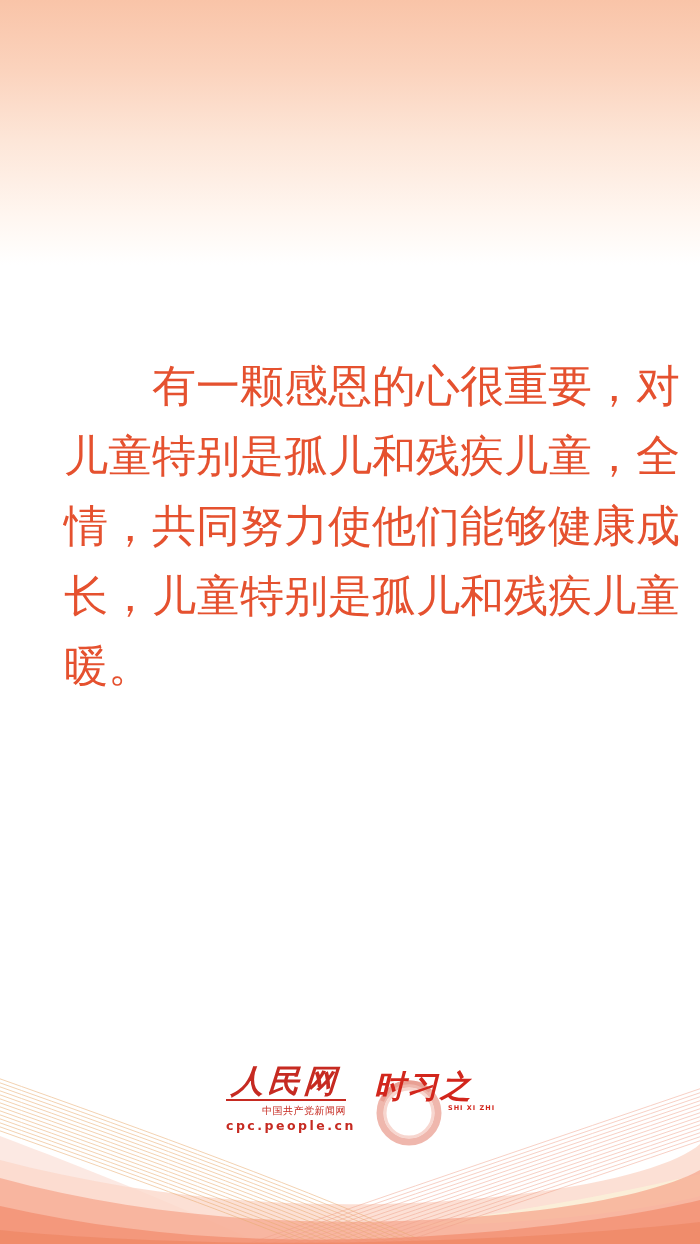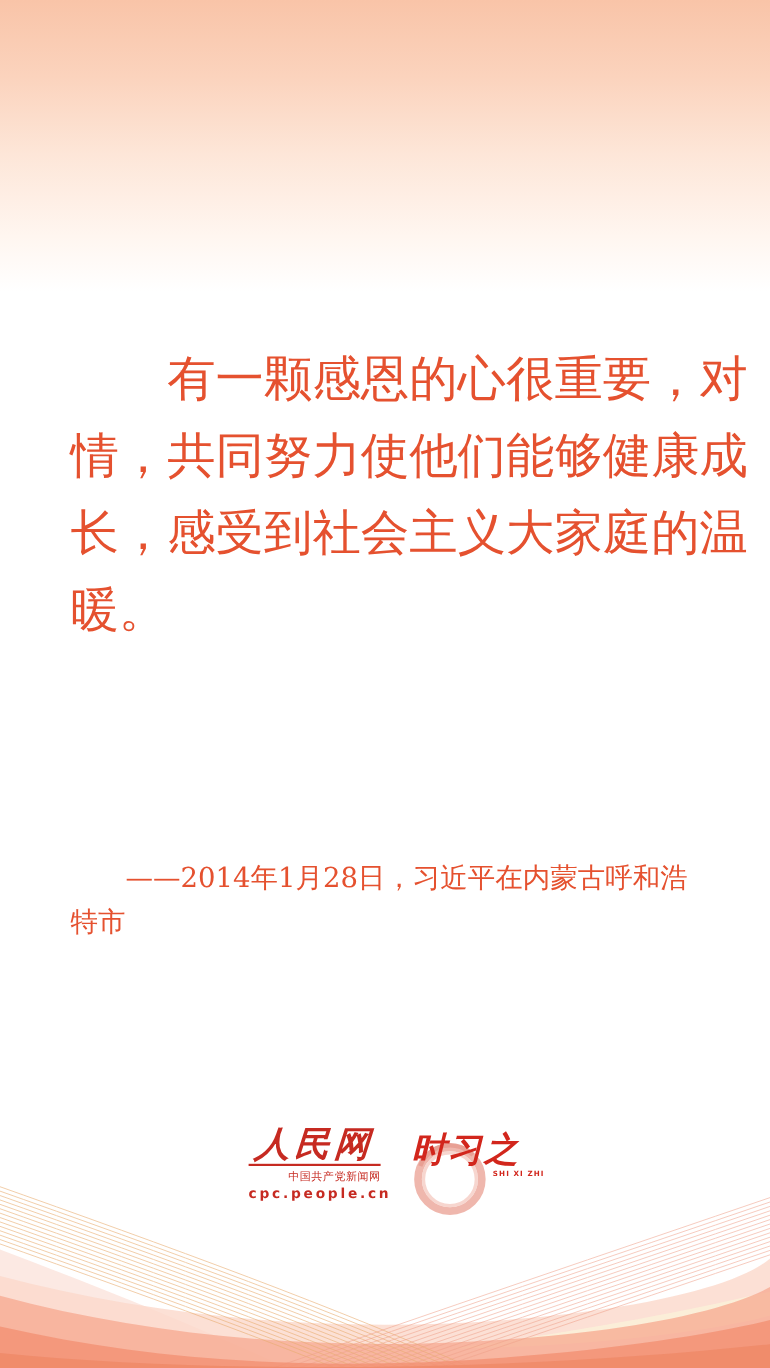--- a/index.html
+++ b/index.html
@@ -4,21 +4,21 @@
 <style>
   html, body { margin: 0; padding: 0; }
   body {
     width: 700px; height: 1244px;
     position: relative;
     overflow: hidden;
     background: linear-gradient(180deg,
       #F9C4A8 0px, #FBD3BD 70px, #FDE6D8 140px, #FFF6F0 215px, #FFFFFF 265px);
     font-family: "DejaVu Serif", serif;
   }
-  .canvas { position: absolute; inset: 0; }
+  .canvas { position: absolute; inset: 0; margin-top: 41px; }
 
   
   .quote {
     position: absolute;
     left: 64px; right: 64px; top: 310px;
     color: #E5512F;
     font-size: 44px;
   }
   .quote-line {
     height: 70px; line-height: 70px;
@@ -114,27 +114,27 @@
     display: block;
   }
 </style>
 </head>
 <body>
 
 <div class="canvas">
 
   <div class="quote">
     <div class="quote-line first">有一颗感恩的心很重要，对</div>
+    <div class="quote-line">儿童特别是孤儿和残疾儿童，全</div>
     <div class="quote-line">情，共同努力使他们能够健康成</div>
-    <div class="quote-line">长，感受到社会主义大家庭的温</div>
+    <div class="quote-line">长，儿童特别是孤儿和残疾儿童</div>
     <div class="quote-line last">暖。</div>
   </div>
 
   <div class="attribution">
-    <div class="attr-line first">——2014年1月28日，习近平在内蒙古呼和浩特市</div>
   </div>
 
   <div class="footer">
     <div class="people-logo">
       <div class="people-name">人民网</div>
       <hr class="people-rule">
       <div class="people-site">中国共产党新闻网</div>
       <div class="people-domain">cpc.people.cn</div>
     </div>
     <div class="sxz-logo">

